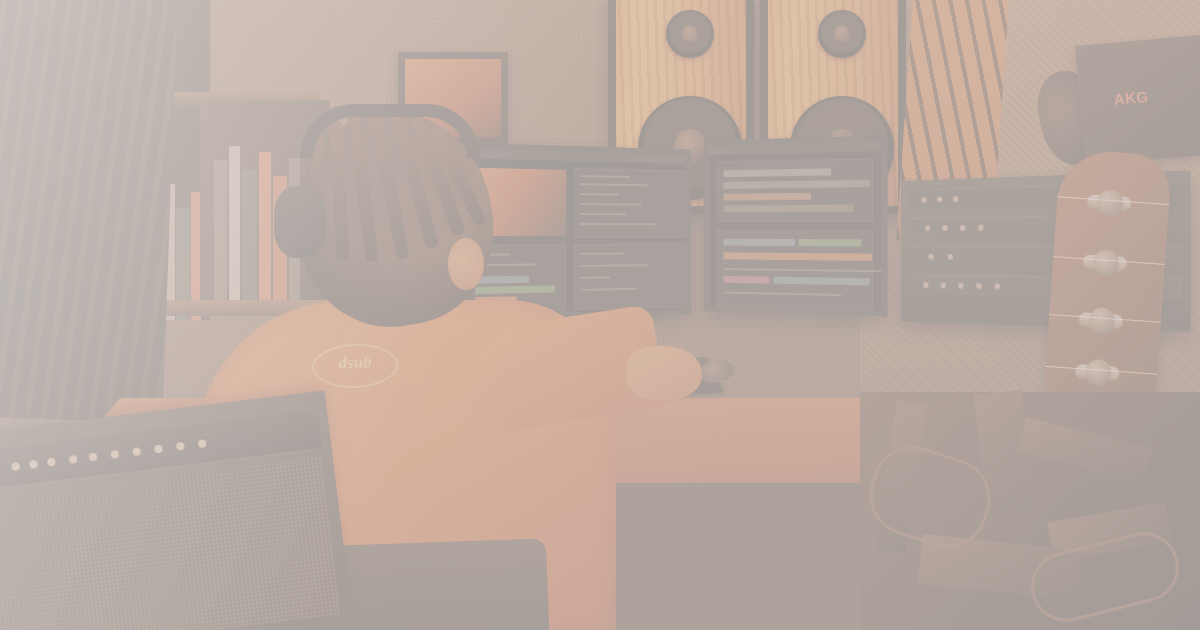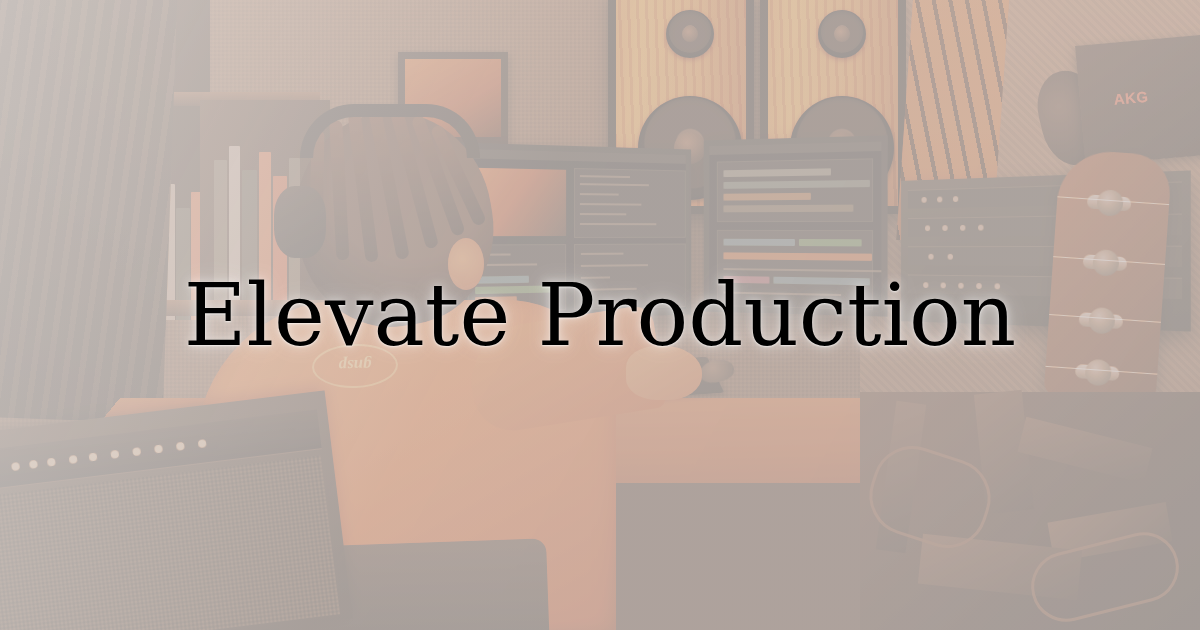--- a/index.html
+++ b/index.html
@@ -570,16 +570,15 @@
       <div class="cable" style="left:170px;top:150px;width:150px;height:70px;transform:rotate(-14deg);"></div>
     </div>
 
   </div>
 
   <div id="tint-warm"></div>
   <div id="tint-wash"></div>
   <div id="tint-fade"></div>
 
   <div id="headline">
-    <div class="line">Elevate Production</div>
   </div>
 
 </div>
 
 </body></html>

